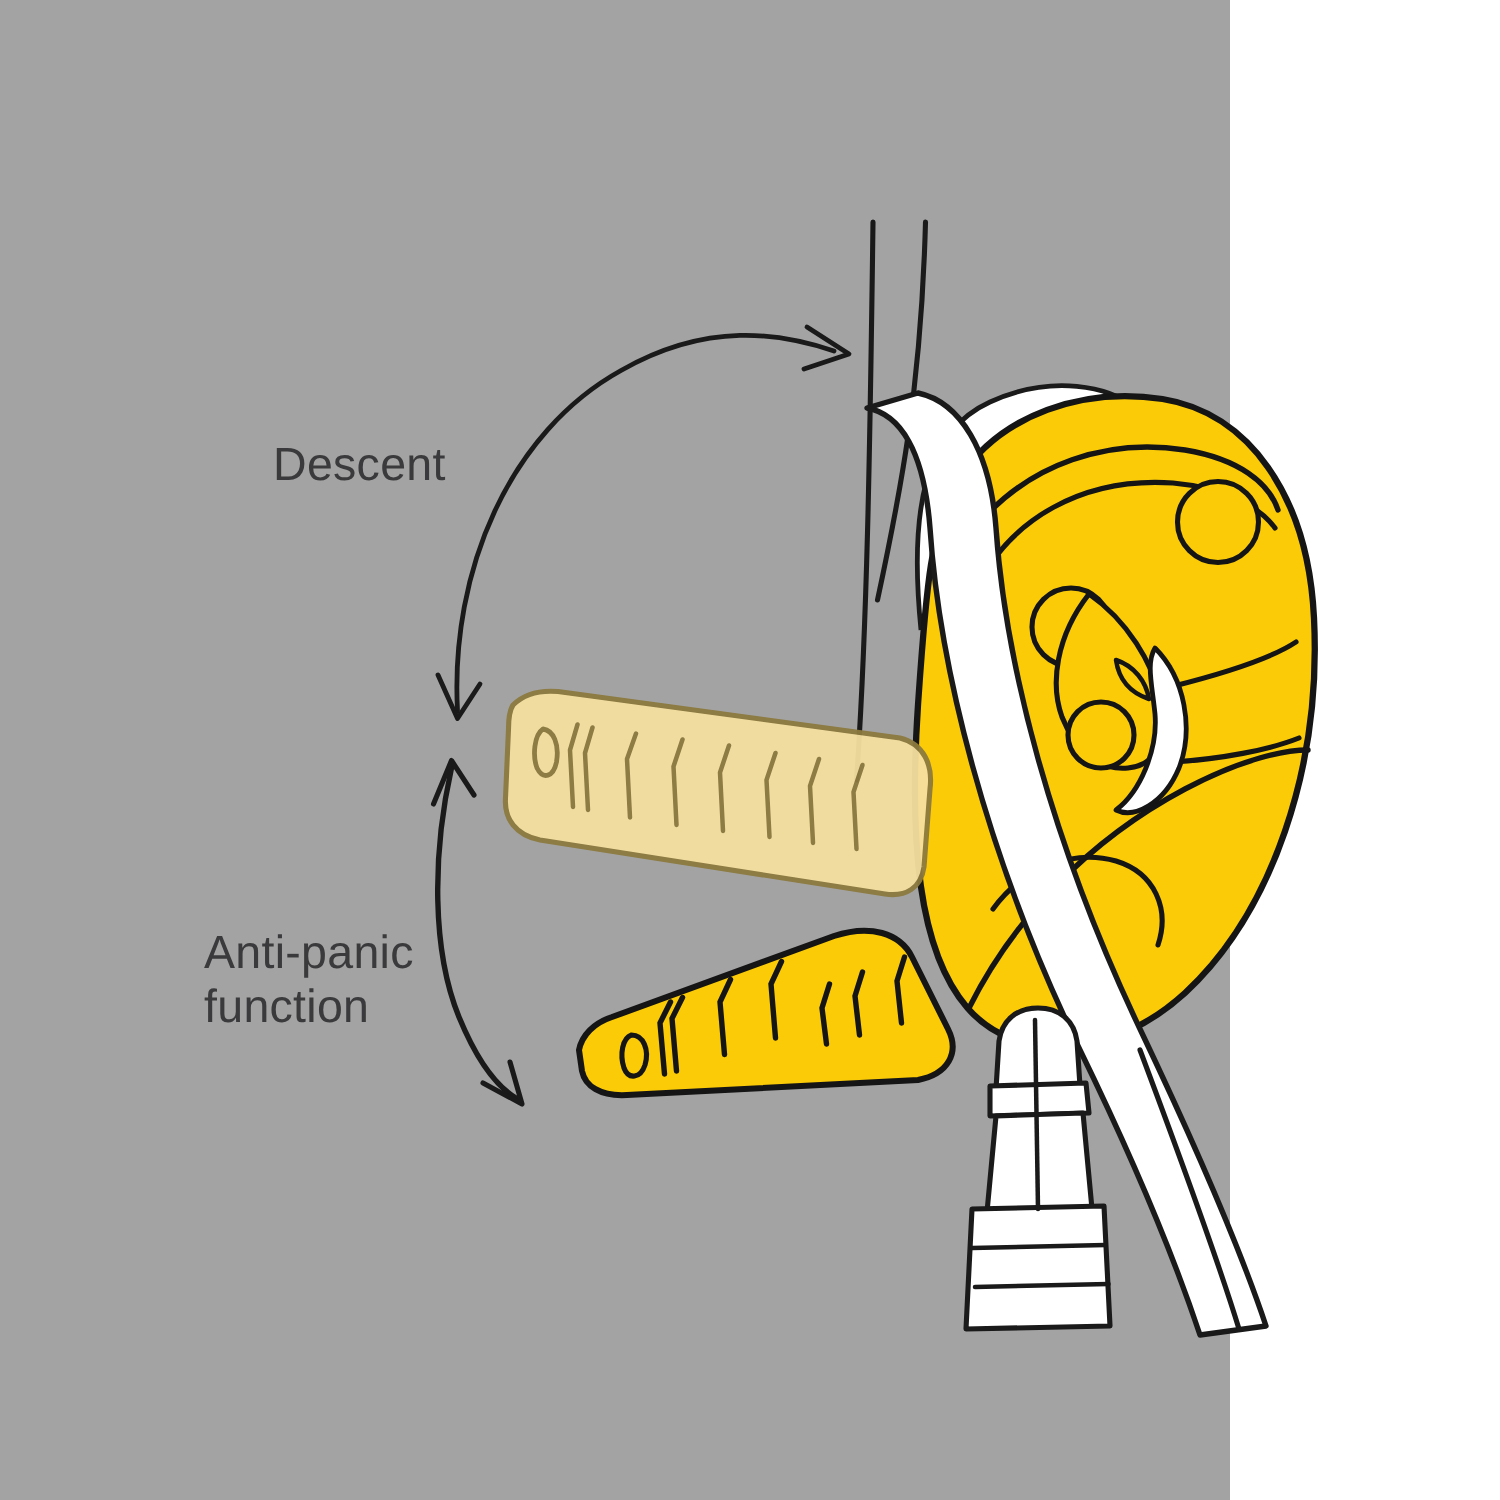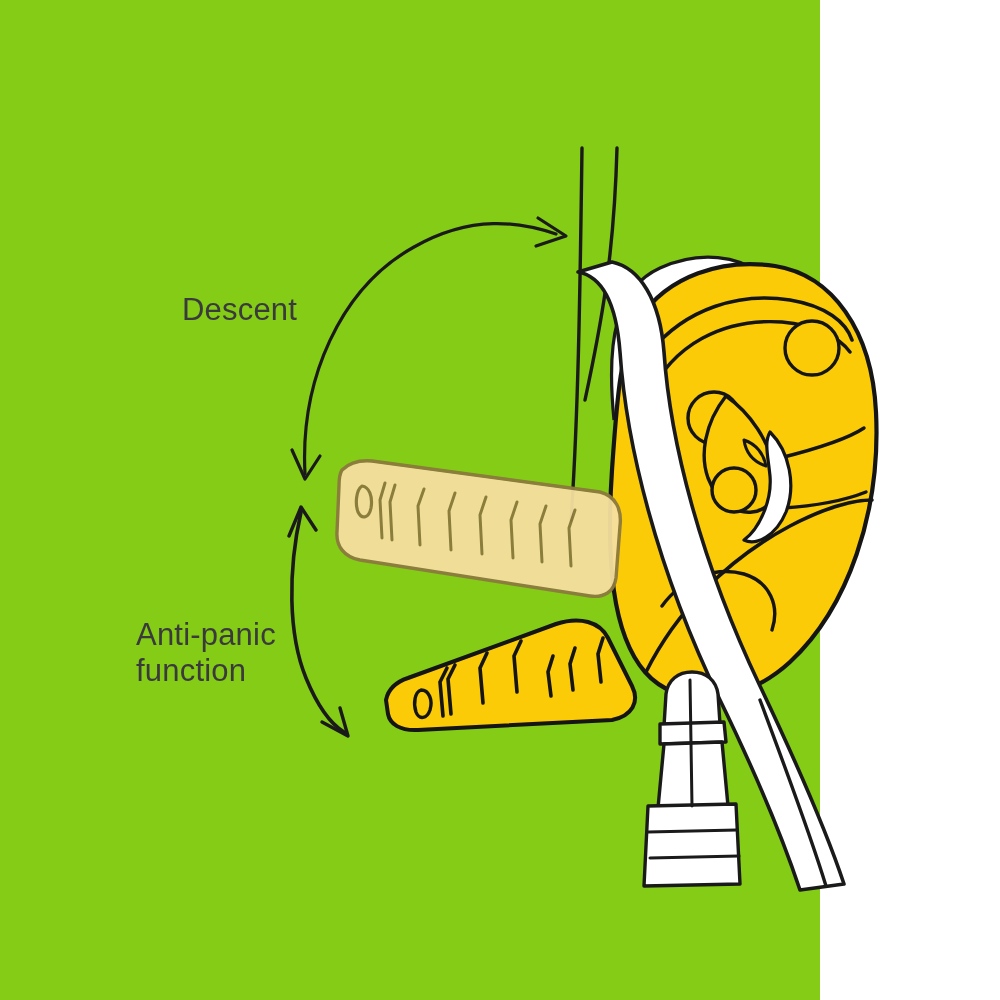--- a/index.html
+++ b/index.html
@@ -12,21 +12,21 @@
     height: 1000px;
     font-family: "Liberation Sans", sans-serif;
     position: relative;
     overflow: hidden;
   }
   #stage {
     position: absolute;
     left: 0; top: 0;
     width: 820px;
     height: 1000px;
-    background: #84cc16;
+    background: #a3a3a3;
   }
   svg.diagram {
     display: block;
     width: 1000px;
     height: 1000px;
   }
   .lbl {
     font-family: "Liberation Sans", sans-serif;
     fill: #3a3a3c;
     font-size: 31px;

